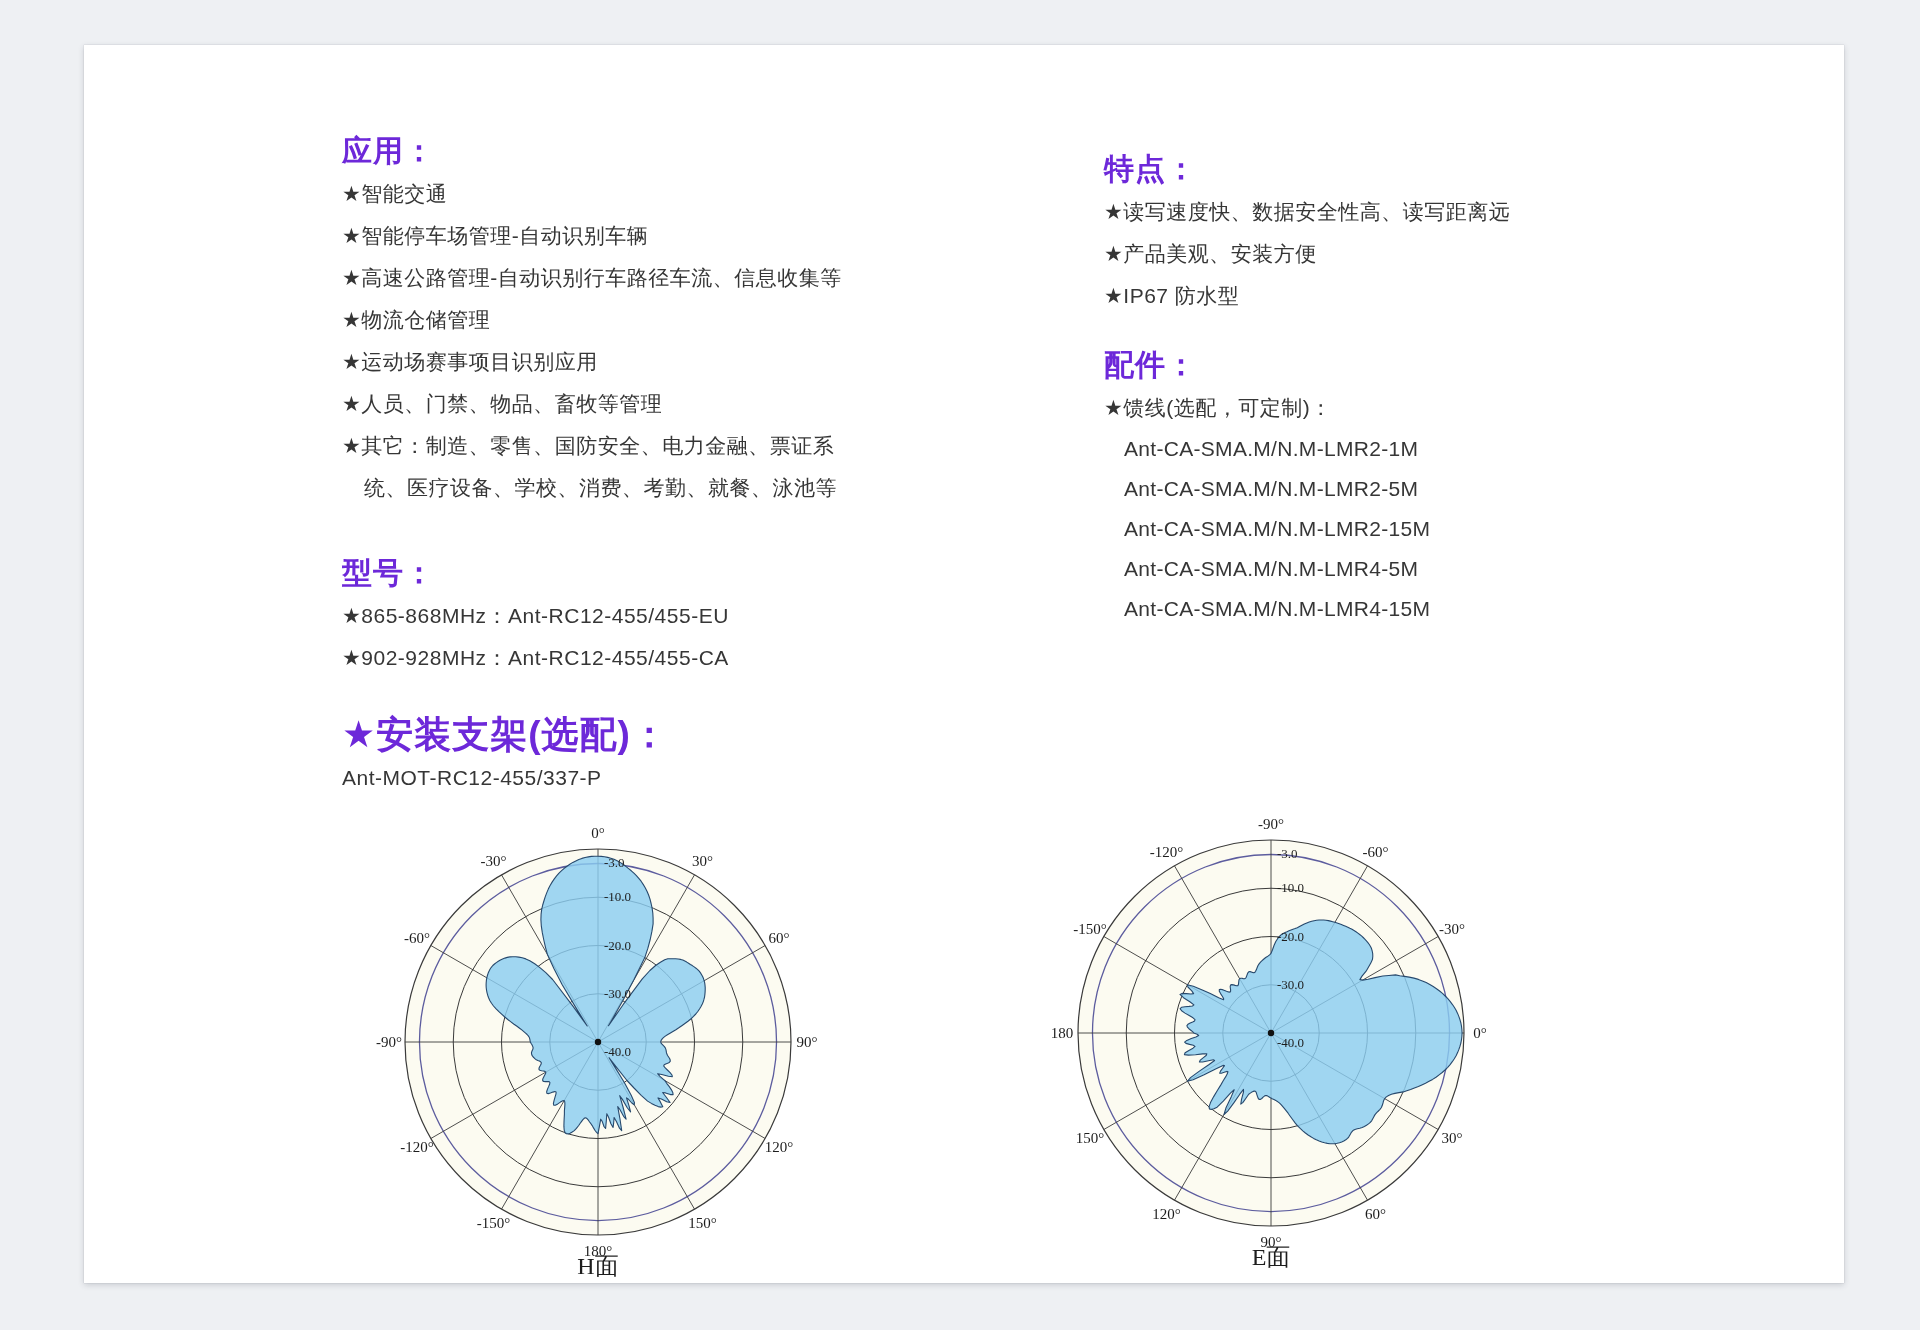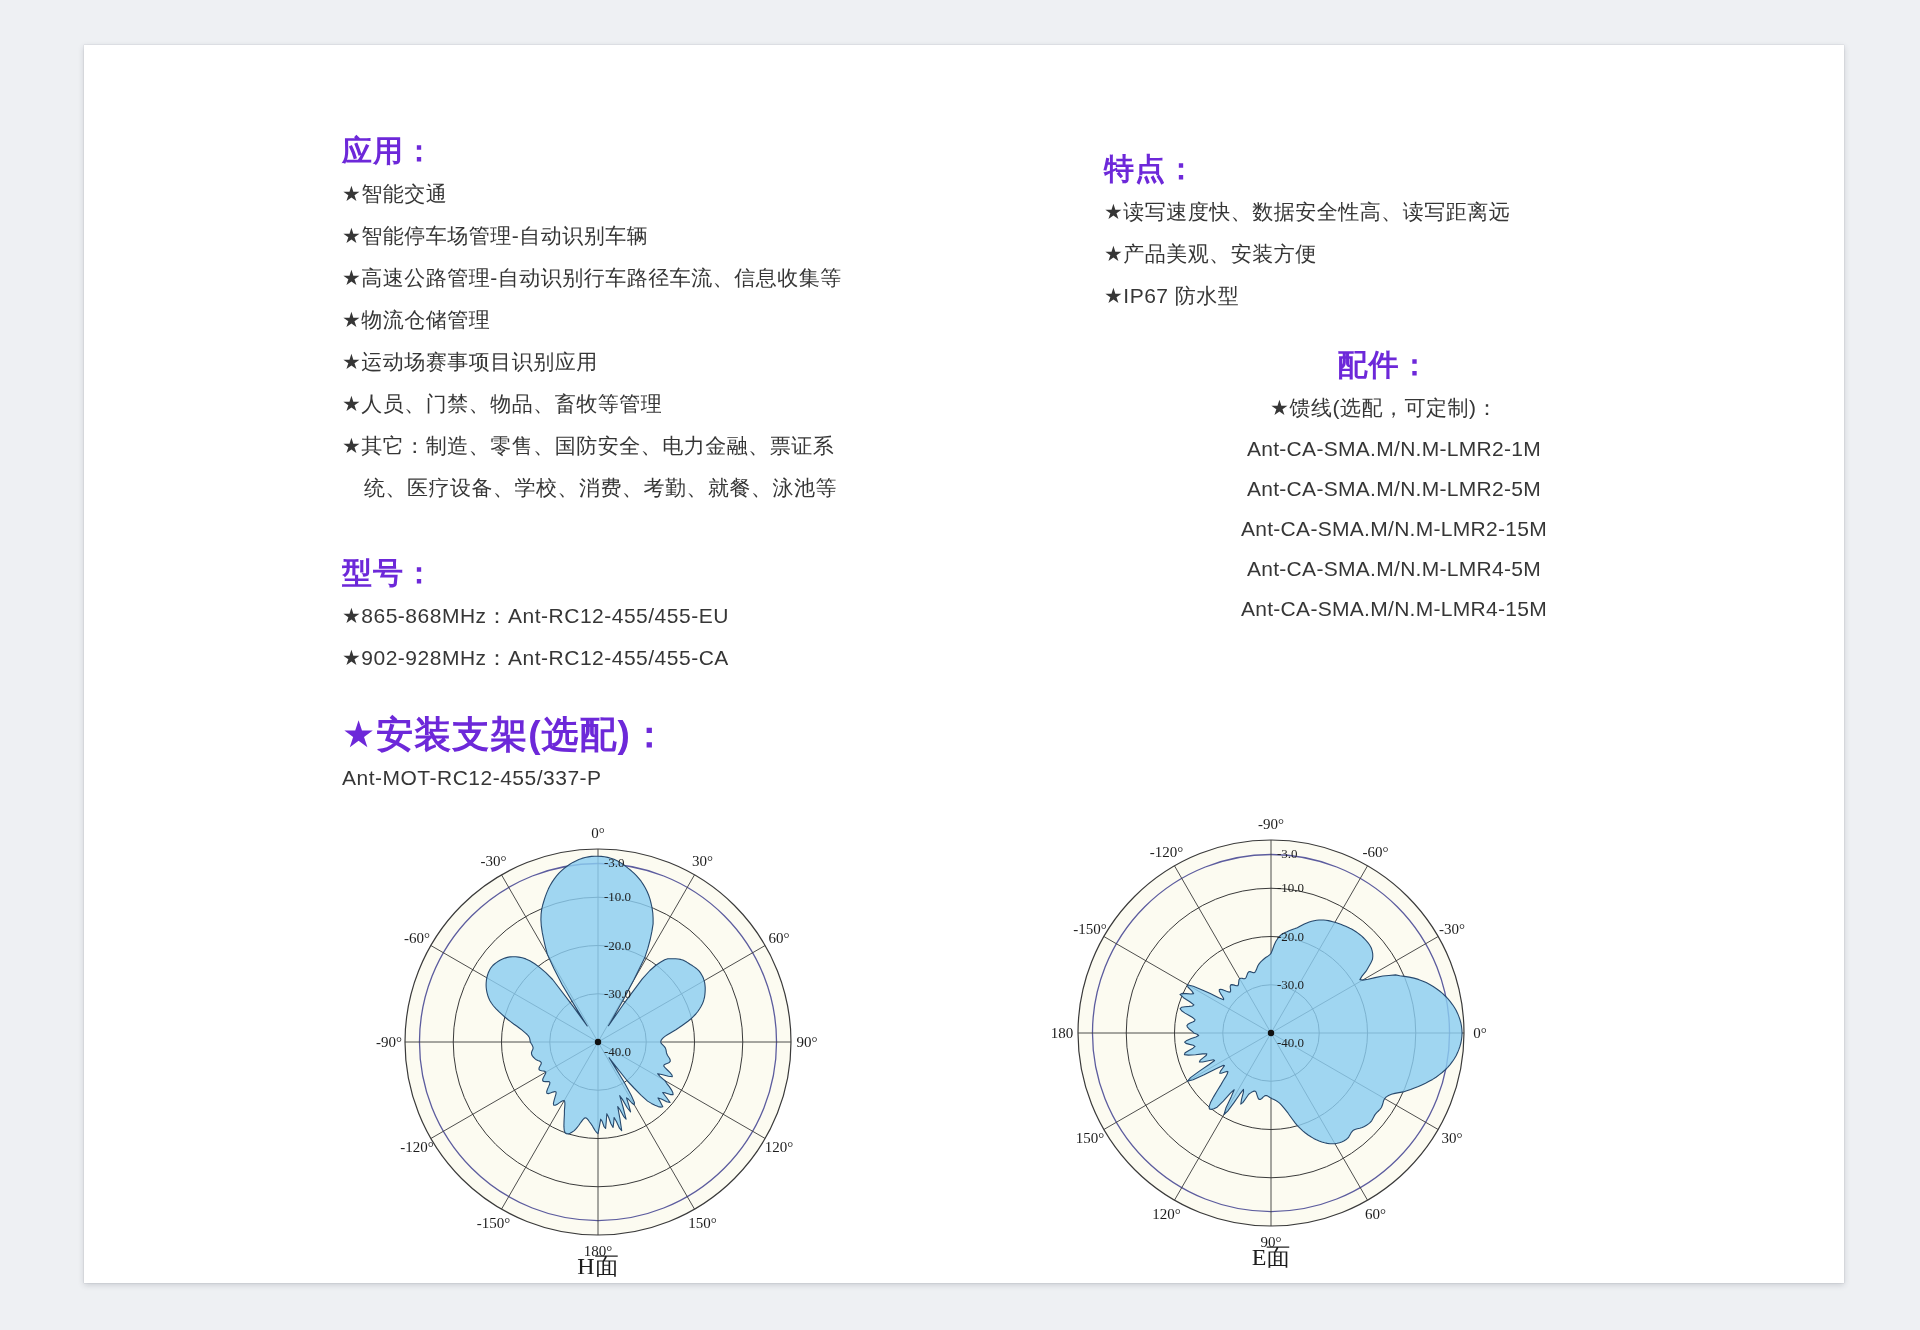--- a/index.html
+++ b/index.html
@@ -25,21 +25,21 @@
     font-size:21px;line-height:42px;color:#363636;
     white-space:nowrap;letter-spacing:.5px;
   }
   .cable-list .list-item{line-height:40px;letter-spacing:.3px;margin-left:20px;}
   #applications .app-list .list-item:last-child{padding-left:22px;}
   
   #applications{left:258px;top:84px;width:640px;}
   #models{left:258px;top:506px;width:640px;}
   #bracket{left:258px;top:668px;width:640px;}
   #features{left:1020px;top:92px;width:560px;margin-top:10px;}
-  #accessories{left:1020px;top:298px;width:560px;text-align:center;}
+  #accessories{left:1020px;top:298px;width:560px;}
   .chart-box{position:absolute;width:480px;height:470px;}
   #chart-h{left:274px;top:767px;}
   #chart-e{left:947px;top:758px;}
   svg text{font-family:"Liberation Serif","DejaVu Serif",serif;fill:#1d1d1d;}
   svg .angle-label{font-size:15px;}
   svg .radial-label{font-size:13px;}
   svg .caption{font-size:24px;}
 </style>
 </head>
 <body>

